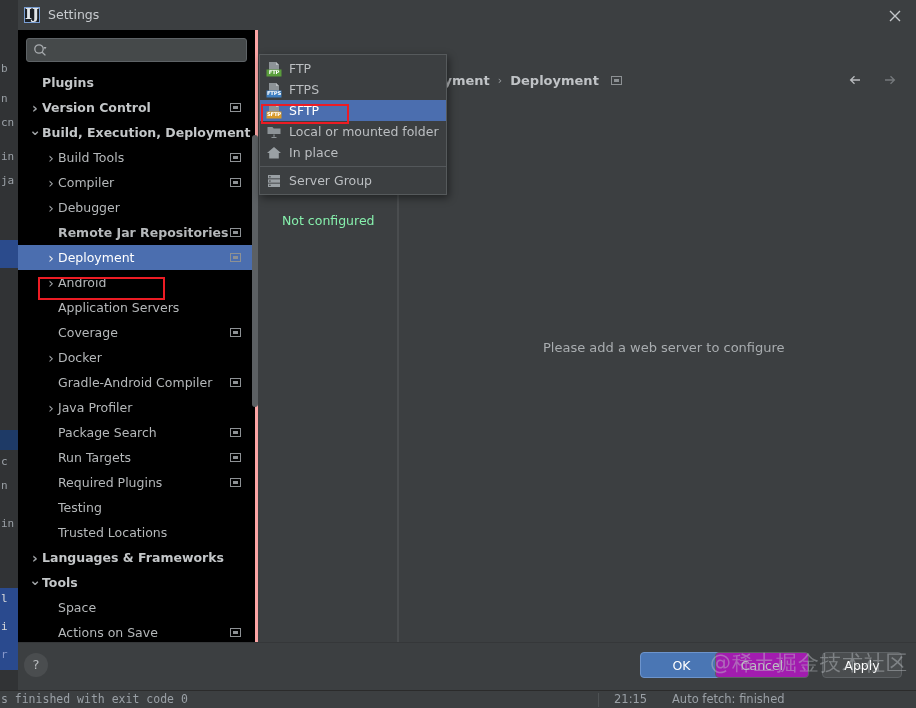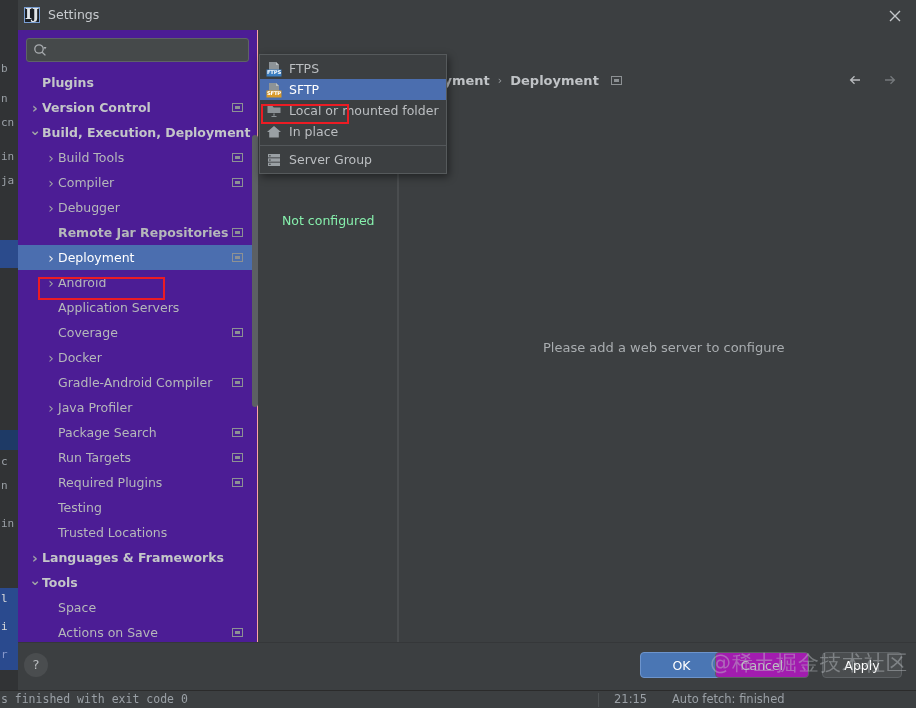--- a/index.html
+++ b/index.html
@@ -60,22 +60,22 @@
   .titlebar .close {
     position: absolute; right: 10px; top: 5px; width: 22px; height: 22px;
     cursor: pointer;
   }
   .titlebar .close svg { display: block; }
 
   .dlg-body { flex: 1 1 auto; display: flex; position: relative; min-height: 0; }
 
   
   .left-pane {
-    width: 240px; flex: 0 0 240px; background: #4c1d95;
-    border-right: 1px solid #fca5a5; position: relative;
+    width: 240px; flex: 0 0 240px; background: #000000;
+    border-right: 3px solid #fca5a5; position: relative;
   }
   .search-wrap { padding: 8px 8px 0 8px; }
   .search-box {
     height: 24px; background: #45494a; border: 1px solid #5e6366;
     border-radius: 3px; position: relative; display: flex; align-items: center;
   }
   .search-box .mag { position: absolute; left: 6px; top: 4px; }
   .search-box input {
     position: absolute; left: 26px; right: 4px; top: 2px; height: 18px;
     background: transparent; border: none; outline: none;
@@ -427,20 +427,28 @@
 
       <div class="servers-list"></div>
       <div class="not-configured">Not configured</div>
       <div class="empty-msg">Please add a web server to configure</div>
 
       <div class="popup" id="popup-menu">
           <div class="popup-item">
             <span class="popup-icon"><svg width="16" height="16" viewBox="0 0 16 16">
                 <path d="M3 1 h7 l3 3 v6 h-10 z" fill="#8d9397"></path>
                 <path d="M10 1 v3 h3 z" fill="#b9bec1"></path>
+                <rect x="0.5" y="8.5" width="15" height="7" fill="#5a9e3c"></rect>
+              </svg><span style="position:absolute;left:0;top:8px;width:16px;height:7px;line-height:7px;text-align:center;font-size:5.3px;font-weight:bold;color:#ffffff;font-family:'DejaVu Sans',sans-serif;letter-spacing:-0.2px;">FTP</span></span>
+            <span>FTP</span>
+          </div>
+          <div class="popup-item">
+            <span class="popup-icon"><svg width="16" height="16" viewBox="0 0 16 16">
+                <path d="M3 1 h7 l3 3 v6 h-10 z" fill="#8d9397"></path>
+                <path d="M10 1 v3 h3 z" fill="#b9bec1"></path>
                 <rect x="0.5" y="8.5" width="15" height="7" fill="#3d7fc1"></rect>
               </svg><span style="position:absolute;left:0;top:8px;width:16px;height:7px;line-height:7px;text-align:center;font-size:5.3px;font-weight:bold;color:#ffffff;font-family:'DejaVu Sans',sans-serif;letter-spacing:-0.2px;">FTPS</span></span>
             <span>FTPS</span>
           </div>
           <div class="popup-item highlight">
             <span class="popup-icon"><svg width="16" height="16" viewBox="0 0 16 16">
                 <path d="M3 1 h7 l3 3 v6 h-10 z" fill="#8d9397"></path>
                 <path d="M10 1 v3 h3 z" fill="#b9bec1"></path>
                 <rect x="0.5" y="8.5" width="15" height="7" fill="#d89a2a"></rect>
               </svg><span style="position:absolute;left:0;top:8px;width:16px;height:7px;line-height:7px;text-align:center;font-size:5.3px;font-weight:bold;color:#ffffff;font-family:'DejaVu Sans',sans-serif;letter-spacing:-0.2px;">SFTP</span></span>

